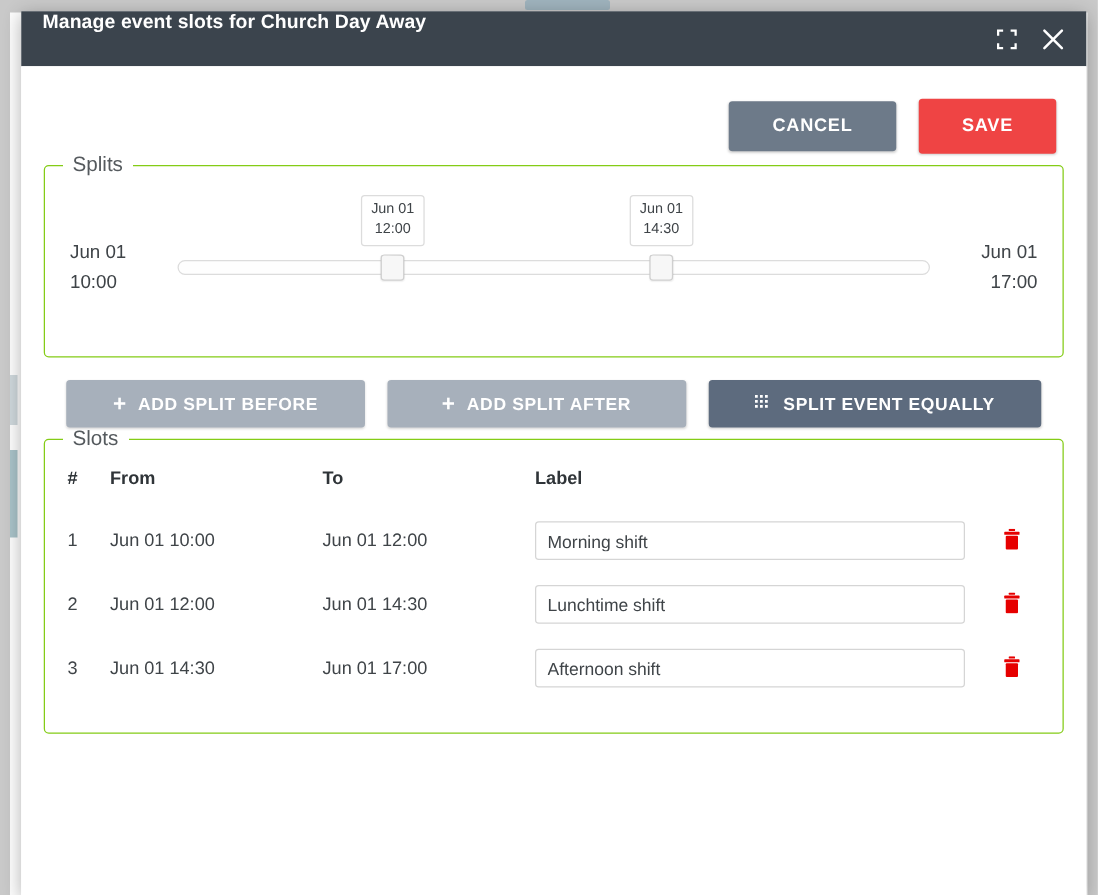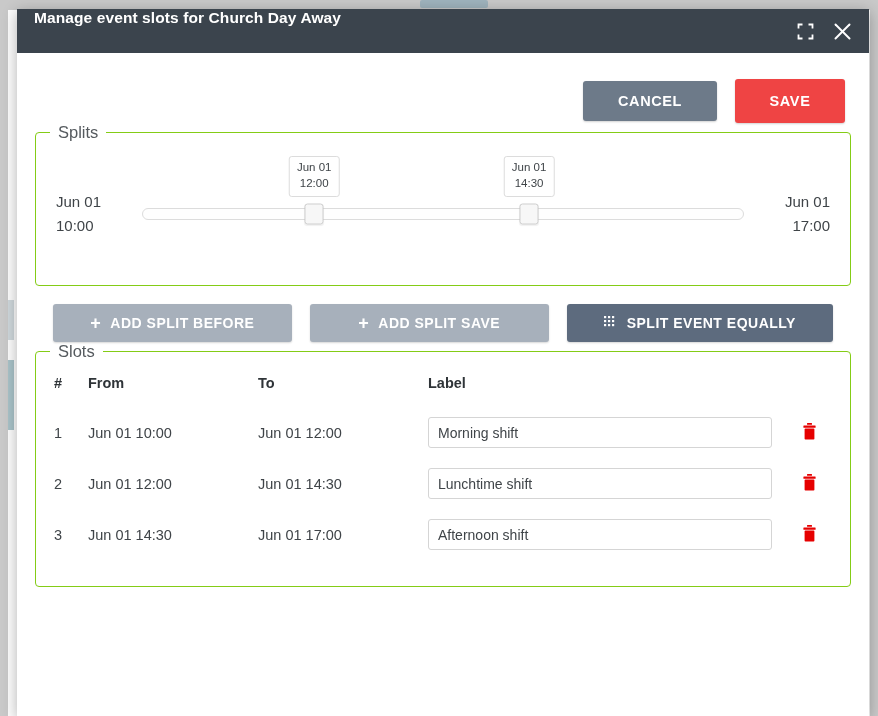--- a/index.html
+++ b/index.html
@@ -295,21 +295,21 @@
       </div>
     </fieldset>
 
     <div class="split-actions">
       <button class="split-btn light">
         <span class="plus-icon">+</span>
         <span>ADD SPLIT BEFORE</span>
       </button>
       <button class="split-btn light">
         <span class="plus-icon">+</span>
-        <span>ADD SPLIT SAVE</span>
+        <span>ADD SPLIT AFTER</span>
       </button>
       <button class="split-btn dark">
         <span class="grid-icon">
           <svg width="14" height="12" viewBox="0 0 14 12" fill="#ffffff">
             <rect x="0" y="0" width="2.2" height="2.2"></rect>
               <rect x="4" y="0" width="2.2" height="2.2"></rect>
               <rect x="8" y="0" width="2.2" height="2.2"></rect>
             <rect x="0" y="4" width="2.2" height="2.2"></rect>
               <rect x="4" y="4" width="2.2" height="2.2"></rect>
               <rect x="8" y="4" width="2.2" height="2.2"></rect>

